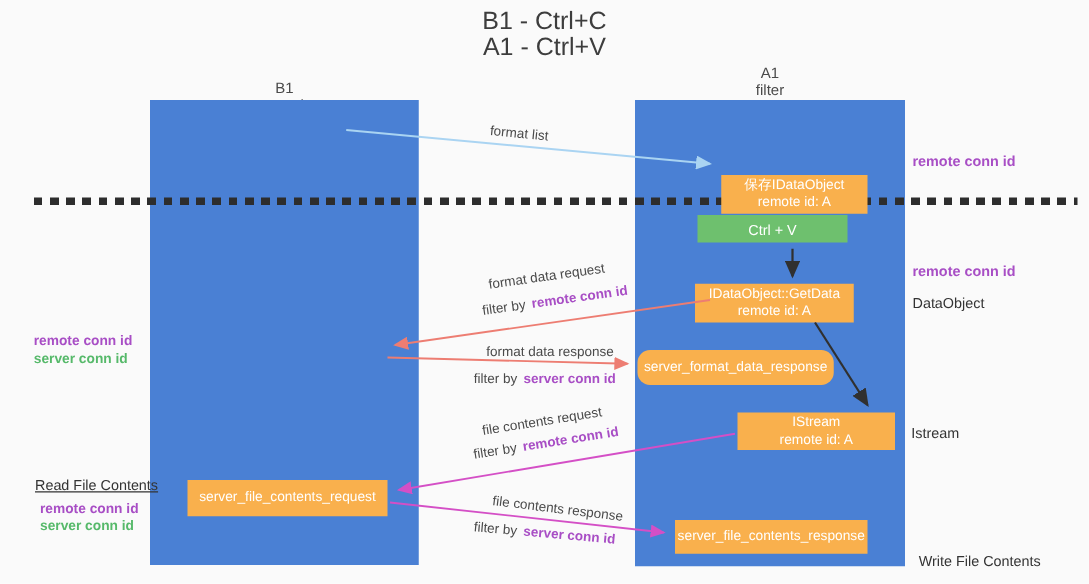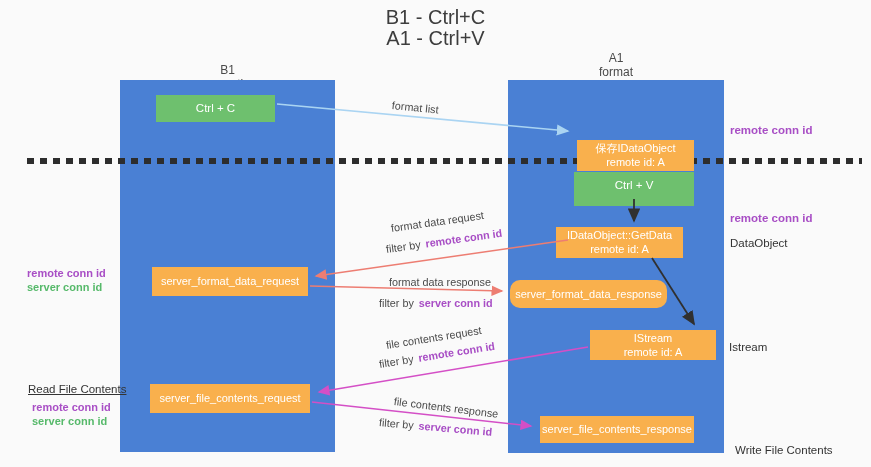--- a/index.html
+++ b/index.html
@@ -31,44 +31,42 @@
     <div>B1 - Ctrl+C</div>
     <div>A1 - Ctrl+V</div>
   </div>
 
   <div class="abs lane-header" style="left:120px;top:51px;width:215px;margin-top:12px;">
     <div>B1</div>
     <div>connection</div>
   </div>
   <div class="abs lane-header" style="left:508px;top:51px;width:216px;">
     <div>A1</div>
-    <div>format</div>
+    <div>filter</div>
   </div>
 
   <div class="abs lane" style="left:120px;top:80px;width:215px;height:372px;"></div>
   <div class="abs lane" style="left:508px;top:80px;width:216px;height:373px;"></div>
 
   <div class="abs dashline" style="left:27px;top:158px;width:835px;height:6px;"></div>
 
-  <div class="abs gbox" style="left:156px;top:95px;width:119px;height:27px;line-height:27px;">Ctrl + C</div>
-  <div class="abs gbox" style="left:574px;top:172px;width:120px;height:34px;line-height:26px;">Ctrl + V</div>
+  <div class="abs gbox" style="left:558px;top:172px;width:120px;height:22px;line-height:26px;">Ctrl + V</div>
 
   <div class="abs obox" style="left:577px;top:119px;width:117px;height:30px;line-height:14px;padding-top:1px;margin-top:21px;">
     <span class="l2">保存IDataObject</span>
     <span class="l2">remote id: A</span>
   </div>
   <div class="abs obox" style="left:556px;top:227px;width:127px;height:30px;line-height:14px;padding-top:1px;">
     <span class="l2">IDataObject::GetData</span>
     <span class="l2">remote id: A</span>
   </div>
   <div class="abs obox" style="left:590px;top:330px;width:126px;height:29px;line-height:14px;padding-top:1px;">
     <span class="l2">IStream</span>
     <span class="l2">remote id: A</span>
   </div>
-  <div class="abs obox" style="left:152px;top:267px;width:156px;height:29px;line-height:29px;">server_format_data_request</div>
   <div class="abs obox" style="left:510px;top:280px;width:157px;height:28px;line-height:28px;border-radius:10px;">server_format_data_response</div>
   <div class="abs obox" style="left:540px;top:416px;width:154px;height:27px;line-height:27px;">server_file_contents_response</div>
   <div class="abs obox" style="left:150px;top:384px;width:160px;height:29px;line-height:29px;">server_file_contents_request</div>
 
   <div class="abs note purple" style="left:730px;top:124px;">remote conn id</div>
   <div class="abs note purple" style="left:730px;top:212px;">remote conn id</div>
   <div class="abs note" style="left:730px;top:237px;">DataObject</div>
   <div class="abs note" style="left:729px;top:341px;">Istream</div>
   <div class="abs note" style="left:735px;top:424px;margin-top:20px;">Write File Contents</div>
 

